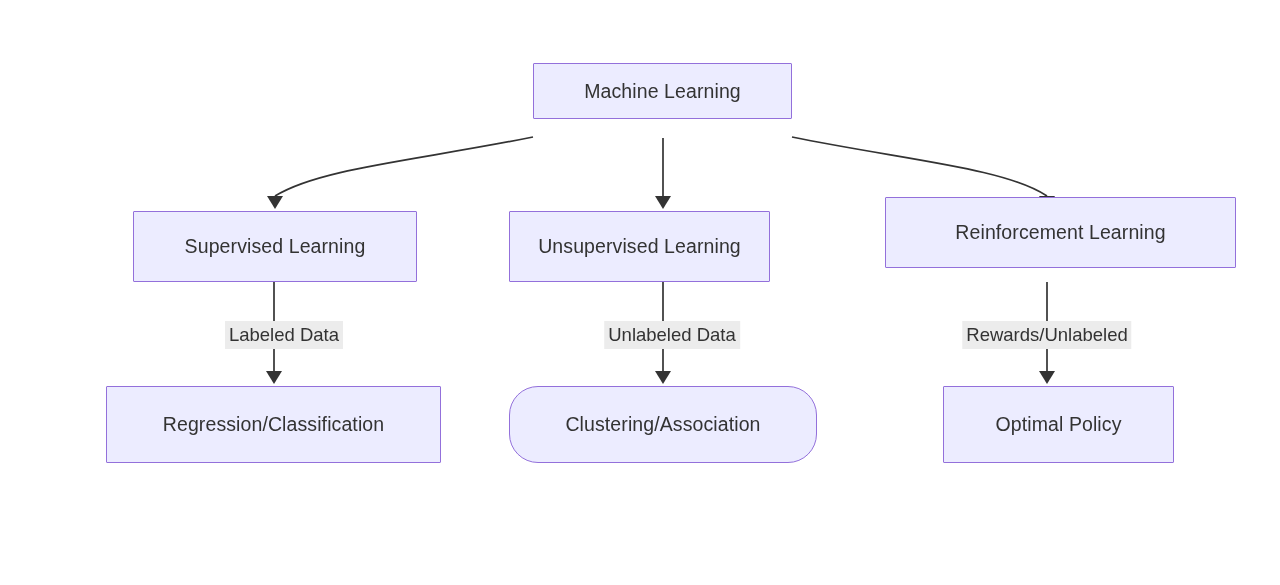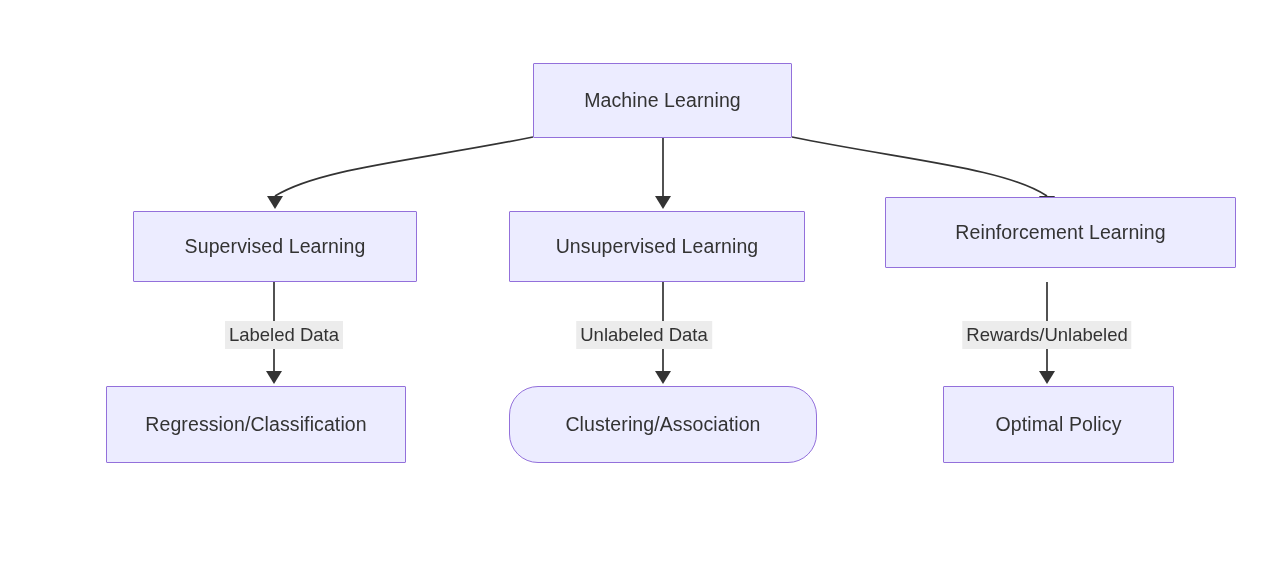--- a/index.html
+++ b/index.html
@@ -69,41 +69,41 @@
       <polygon points="1039,196 1055,196 1047,209" fill="#333333"></polygon>
       <path d="M 274 282 L 274 371" fill="none" stroke="#333333" stroke-width="1.7"></path>
       <polygon points="266,371 282,371 274,384" fill="#333333"></polygon>
       <path d="M 663 282 L 663 371" fill="none" stroke="#333333" stroke-width="1.7"></path>
       <polygon points="655,371 671,371 663,384" fill="#333333"></polygon>
       <path d="M 1047 282 L 1047 371" fill="none" stroke="#333333" stroke-width="1.7"></path>
       <polygon points="1039,371 1055,371 1047,384" fill="#333333"></polygon>
     </svg>
 
   <div id="node-layer">
-      <div class="node" style="left: 533px; top: 63px; width: 259px; height: 75px;">
+      <div class="node" style="left: 533px; top: 63px; width: 259px; height: 56px;">
         <span>Machine Learning</span>
       </div>
       <div class="node" style="left: 133px; top: 211px; width: 284px; height: 71px;">
         <span>Supervised Learning</span>
       </div>
-      <div class="node" style="left: 509px; top: 211px; width: 296px; height: 71px; align-items: center;">
+      <div class="node" style="left: 509px; top: 211px; width: 261px; height: 71px; align-items: center;">
         <span>Unsupervised Learning</span>
       </div>
       <div class="node" style="left: 885px; top: 197px; width: 351px; height: 71px; text-align: center;">
         <span>Reinforcement Learning</span>
       </div>
-      <div class="node" style="left: 106px; top: 386px; width: 300px; height: 77px;">
+      <div class="node" style="left: 106px; top: 386px; width: 335px; height: 77px;">
         <span>Regression/Classification</span>
       </div>
       <div class="node" style="left: 509px; top: 386px; width: 308px; height: 77px; border-radius: 29px;">
         <span>Clustering/Association</span>
       </div>
       <div class="node" style="left: 931px; top: 386px; width: 231px; height: 77px; margin-left: 12px;">
         <span>Optimal Policy</span>
       </div>
     </div>
   <div id="label-layer">
       <div class="edge-label" style="left: 284px; top: 335px;">Labeled Data</div>
-      <div class="edge-label" style="left: 644px; top: 335px;">Unlabeled Data</div>
+      <div class="edge-label" style="left: 672px; top: 335px;">Unlabeled Data</div>
       <div class="edge-label" style="left: 1047px; top: 335px;">Rewards/Unlabeled</div>
     </div>
 
 </div>
 
 </body></html>

